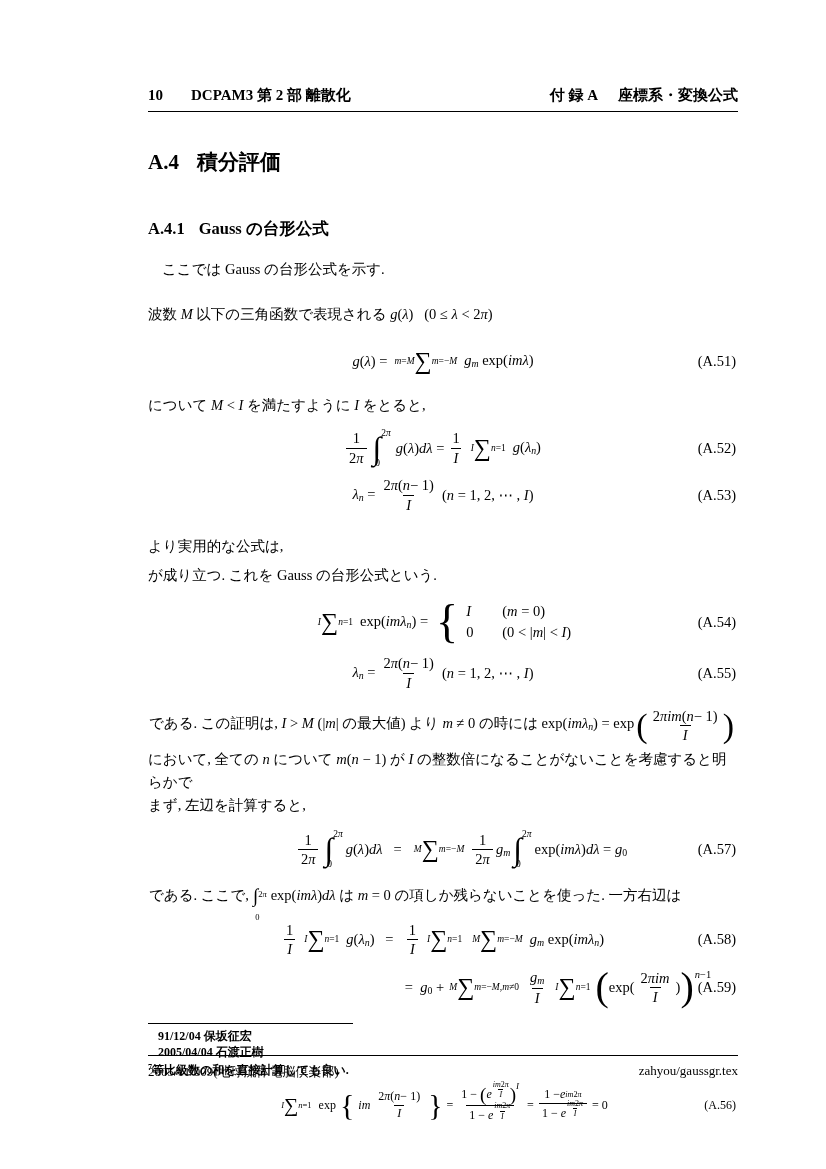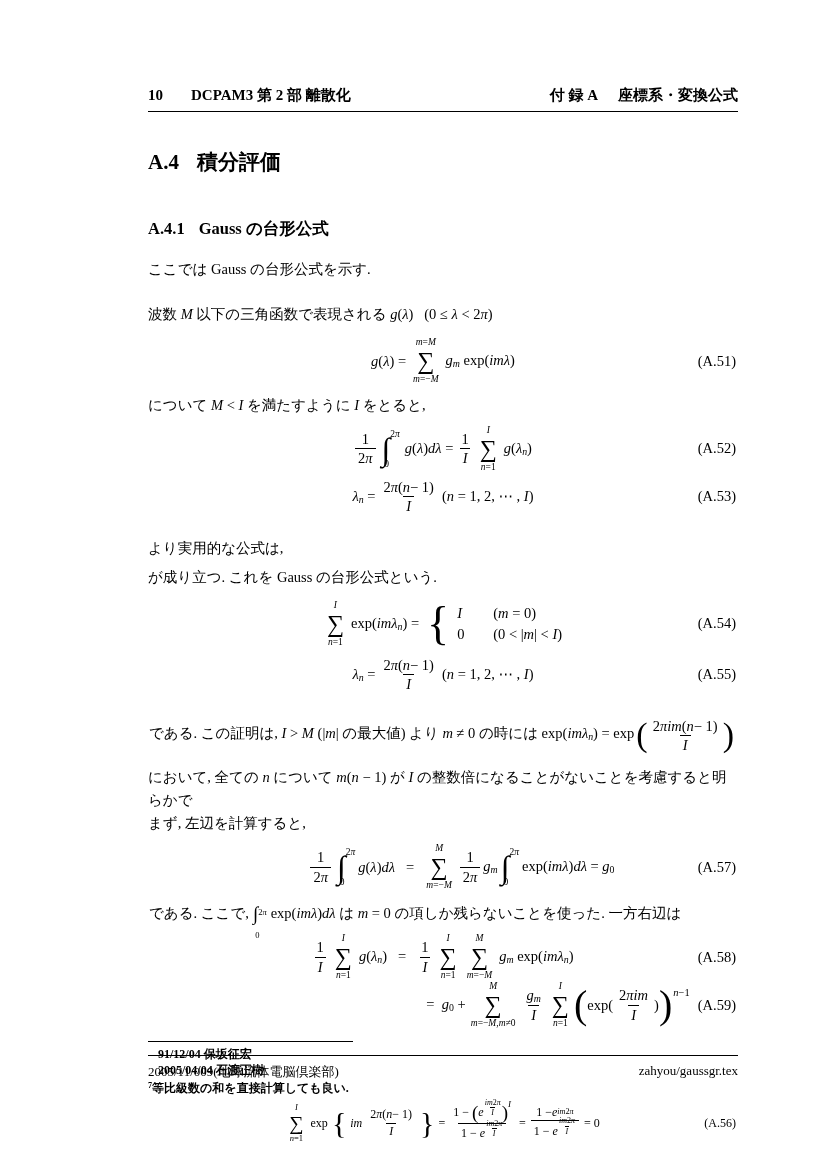--- a/index.html
+++ b/index.html
@@ -19,21 +19,21 @@
   .h-left .pnum{margin-right:28px;}
   .h-right .alabel{margin-right:20px;}
 
   
   .h1{margin-top:36px;font-size:21px;font-weight:bold;}
   .h1 .num{margin-right:18px;}
   .h2{margin-top:42px;font-size:16.5px;font-weight:bold;}
   .h2 .num{margin-right:14px;}
 
   .para{line-height:23px;}
-  .p1{margin-top:18px;}
+  .p1{margin-top:18px;margin-left:14px;}
   .p2{margin-top:22px;}
   .p3{margin-top:8px;}
   .p4{margin-top:6px;}
   .p5{margin-top:20px;}
   .p6{margin-top:16px;}
   .p8{margin-top:10px;display:flex;align-items:center;justify-content:flex-start;}
   .p8 > *{margin:0 1px;}
 
   
   .eq{position:relative;display:flex;align-items:center;justify-content:center;}
@@ -46,21 +46,21 @@
   .eq55{margin-top:4px;min-height:40px;}
   .eq57{margin-top:8px;min-height:48px;}
   .eq57x{position:relative;left:18px;}
   .eq58{margin-top:8px;min-height:48px;}
   .eq59{min-height:48px;}
   .eq59x{position:relative;left:115px;}
   .eq56{margin-top:4px;min-height:46px;font-size:12px;}
   .eq56 .eqno{font-size:12px;}
 
   
-  .sum{display:inline-flex;flex-direction:column;align-items:center;margin:0 5px;line-height:1;}
+  .sum{display:inline-flex;align-items:center;margin:0 5px;line-height:1;}
   .sum .t,.sum .b{font-size:9.5px;line-height:1.15;white-space:nowrap;}
   .sum .s{font-size:24px;line-height:1;padding:1px 0;}
   .sum.fs .s{font-size:20px;}
   .sum.fs .t,.sum.fs .b{font-size:8.5px;}
 
   .intg{display:inline-flex;margin:0 3px;}
   .intg .is{font-size:32px;line-height:1;align-self:center;}
   .intg .ilims{display:flex;flex-direction:column;justify-content:space-between;height:40px;font-size:9.5px;}
   .intg .ib{margin-left:-6px;}
   .intg.small .is{font-size:19px;}
@@ -85,21 +85,21 @@
   .psup{font-size:10.5px;position:relative;top:-13px;margin-left:1px;}
   .psup2{font-size:9px;position:relative;top:-8px;}
   .ef{display:inline-flex;flex-direction:column;align-items:center;font-size:8px;line-height:1.2;
       position:relative;top:-5px;margin:0 1px;}
   .ef .efd{border-top:1px solid #000;padding:0 1px;}
 
   
   .plines{margin-top:10px;}
   .pline{line-height:23px;}
   .pl1{display:flex;align-items:center;justify-content:flex-start;min-height:38px;}
-  .pl1 > *{margin:12px 1px;}
+  .pl1 > *{margin:4px 1px;}
 
   
   .fnrule{width:205px;border-top:1px solid #000;margin-top:12px;}
   .fnblock{margin-top:5px;font-size:12px;line-height:15.5px;font-weight:bold;}
   .fnblock .fnsig{padding-left:10px;}
 
   
   .footer{position:absolute;left:148px;width:590px;top:1055px;border-top:1px solid #000;
           padding-top:7px;display:flex;justify-content:space-between;font-size:13px;}
 </style>

